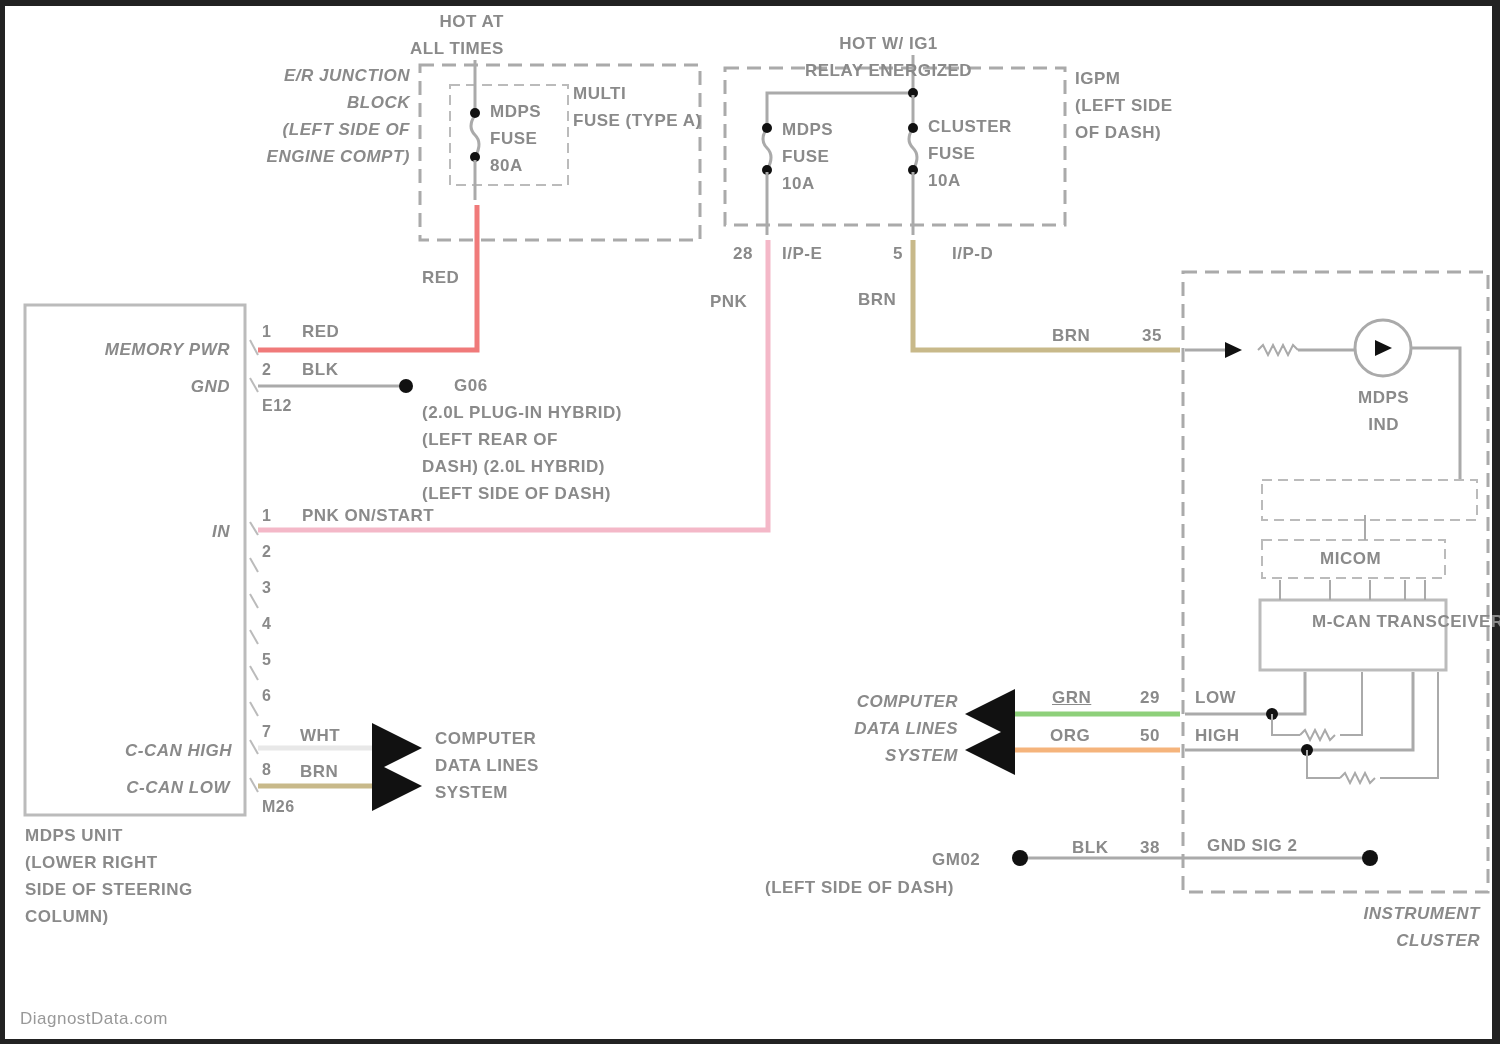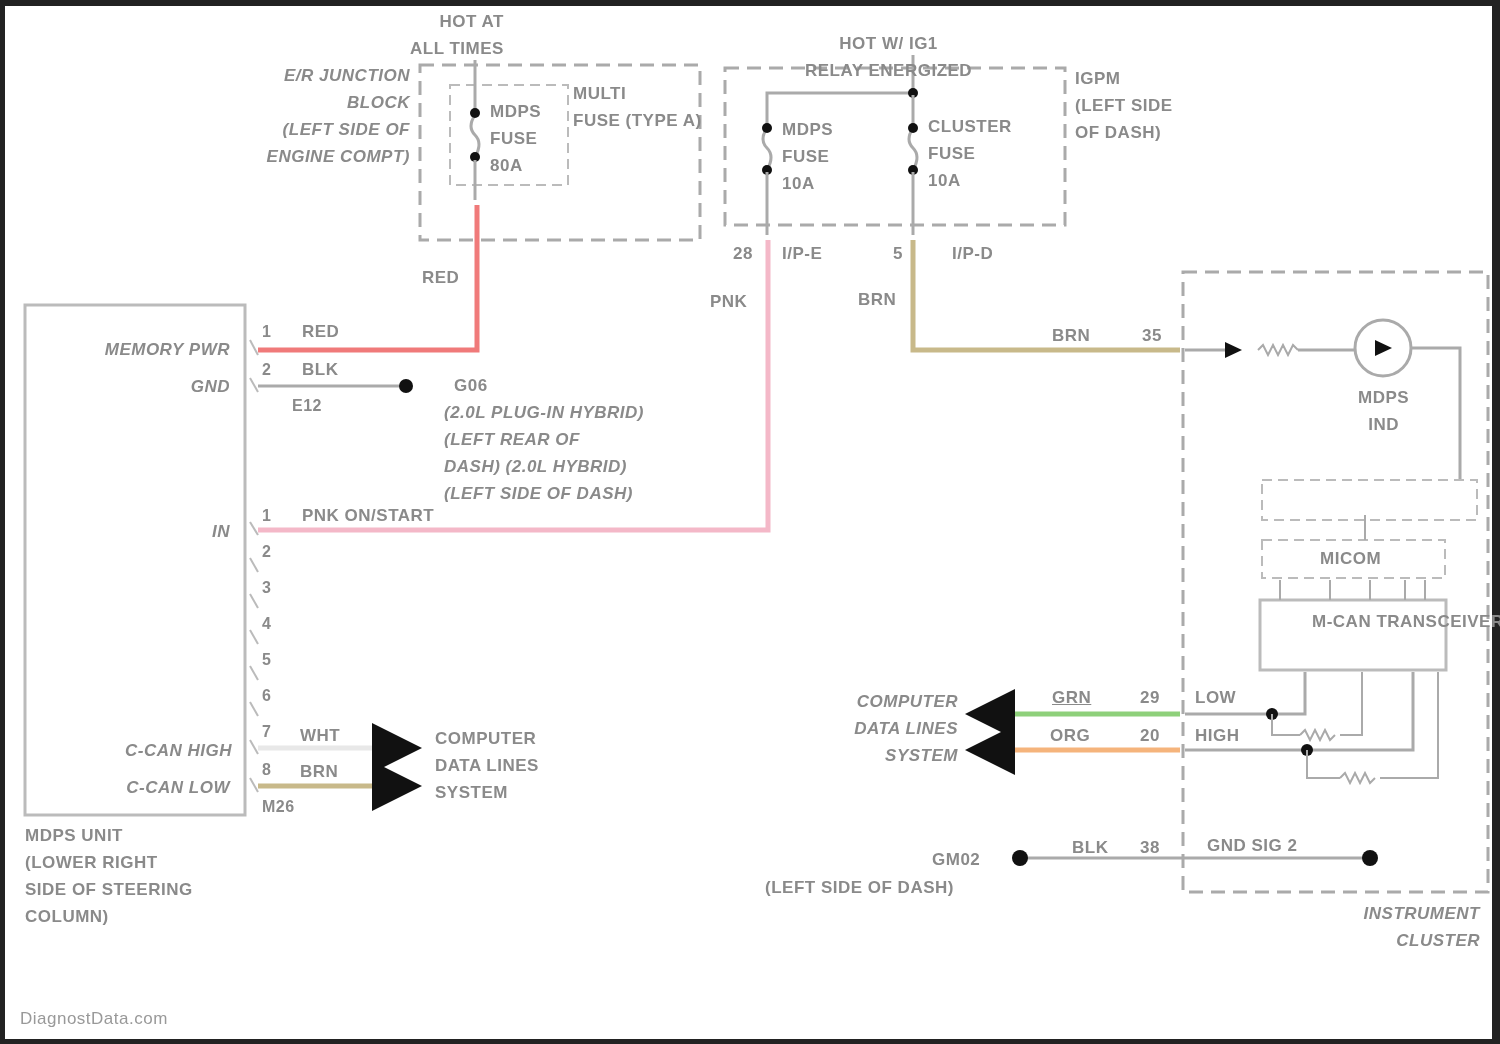--- a/index.html
+++ b/index.html
@@ -142,23 +142,23 @@
 <div class="t" style="left:422px;top:264px;">RED</div>
 <div class="t" style="left:710px;top:288px;">PNK</div>
 <div class="t" style="left:858px;top:286px;">BRN</div>
 
 <div class="t r" style="left:40px;top:336px;width:190px;">MEMORY PWR</div>
 <div class="t sm" style="left:262px;top:318px;">1</div>
 <div class="t" style="left:302px;top:318px;">RED</div>
 <div class="t r" style="left:40px;top:373px;width:190px;">GND</div>
 <div class="t sm" style="left:262px;top:356px;">2</div>
 <div class="t" style="left:302px;top:356px;">BLK</div>
-<div class="t sm" style="left:262px;top:392px;margin-left:30px;">E12</div>
+<div class="t sm" style="left:262px;top:392px;">E12</div>
 <div class="t" style="left:430px;top:372px;margin-left:24px;">G06</div>
-<div class="t ml" style="left:444px;top:399px;font-style:italic;">(2.0L PLUG-IN HYBRID)
+<div class="t ml" style="left:422px;top:399px;">(2.0L PLUG-IN HYBRID)
 (LEFT REAR OF
 DASH) (2.0L HYBRID)
 (LEFT SIDE OF DASH)</div>
 
 <div class="t r" style="left:40px;top:518px;width:190px;">IN</div>
 <div class="t sm" style="left:262px;top:502px;">1</div>
 <div class="t" style="left:302px;top:502px;">PNK ON/START</div>
 <div class="t sm" style="left:262px;top:538px;">2</div>
 <div class="t sm" style="left:262px;top:574px;">3</div>
 <div class="t sm" style="left:262px;top:610px;">4</div>
@@ -185,21 +185,21 @@
 IND</div>
 <div class="t" style="left:1320px;top:545px;">MICOM</div>
 <div class="t" style="left:1312px;top:608px;">M-CAN TRANSCEIVER</div>
 <div class="t ml r" style="left:790px;top:688px;width:168px;">COMPUTER
 DATA LINES
 SYSTEM</div>
 <div class="t" style="left:1052px;top:684px;text-decoration:underline;">GRN</div>
 <div class="t" style="left:1140px;top:684px;">29</div>
 <div class="t" style="left:1195px;top:684px;">LOW</div>
 <div class="t" style="left:1050px;top:722px;">ORG</div>
-<div class="t" style="left:1140px;top:722px;">20</div>
+<div class="t" style="left:1140px;top:722px;">50</div>
 <div class="t" style="left:1195px;top:722px;">HIGH</div>
 <div class="t" style="left:1072px;top:834px;">BLK</div>
 <div class="t" style="left:1140px;top:834px;text-align:center;">38</div>
 <div class="t" style="left:1195px;top:832px;margin-left:12px;">GND SIG 2</div>
 <div class="t" style="left:932px;top:846px;">GM02</div>
 <div class="t" style="left:765px;top:874px;">(LEFT SIDE OF DASH)</div>
 <div class="t ml r" style="left:1300px;top:900px;width:180px;">INSTRUMENT
 CLUSTER</div>
 
 <div class="t" style="left:20px;top:1005px;font-weight:normal;color:#999;">DiagnostData.com</div>

